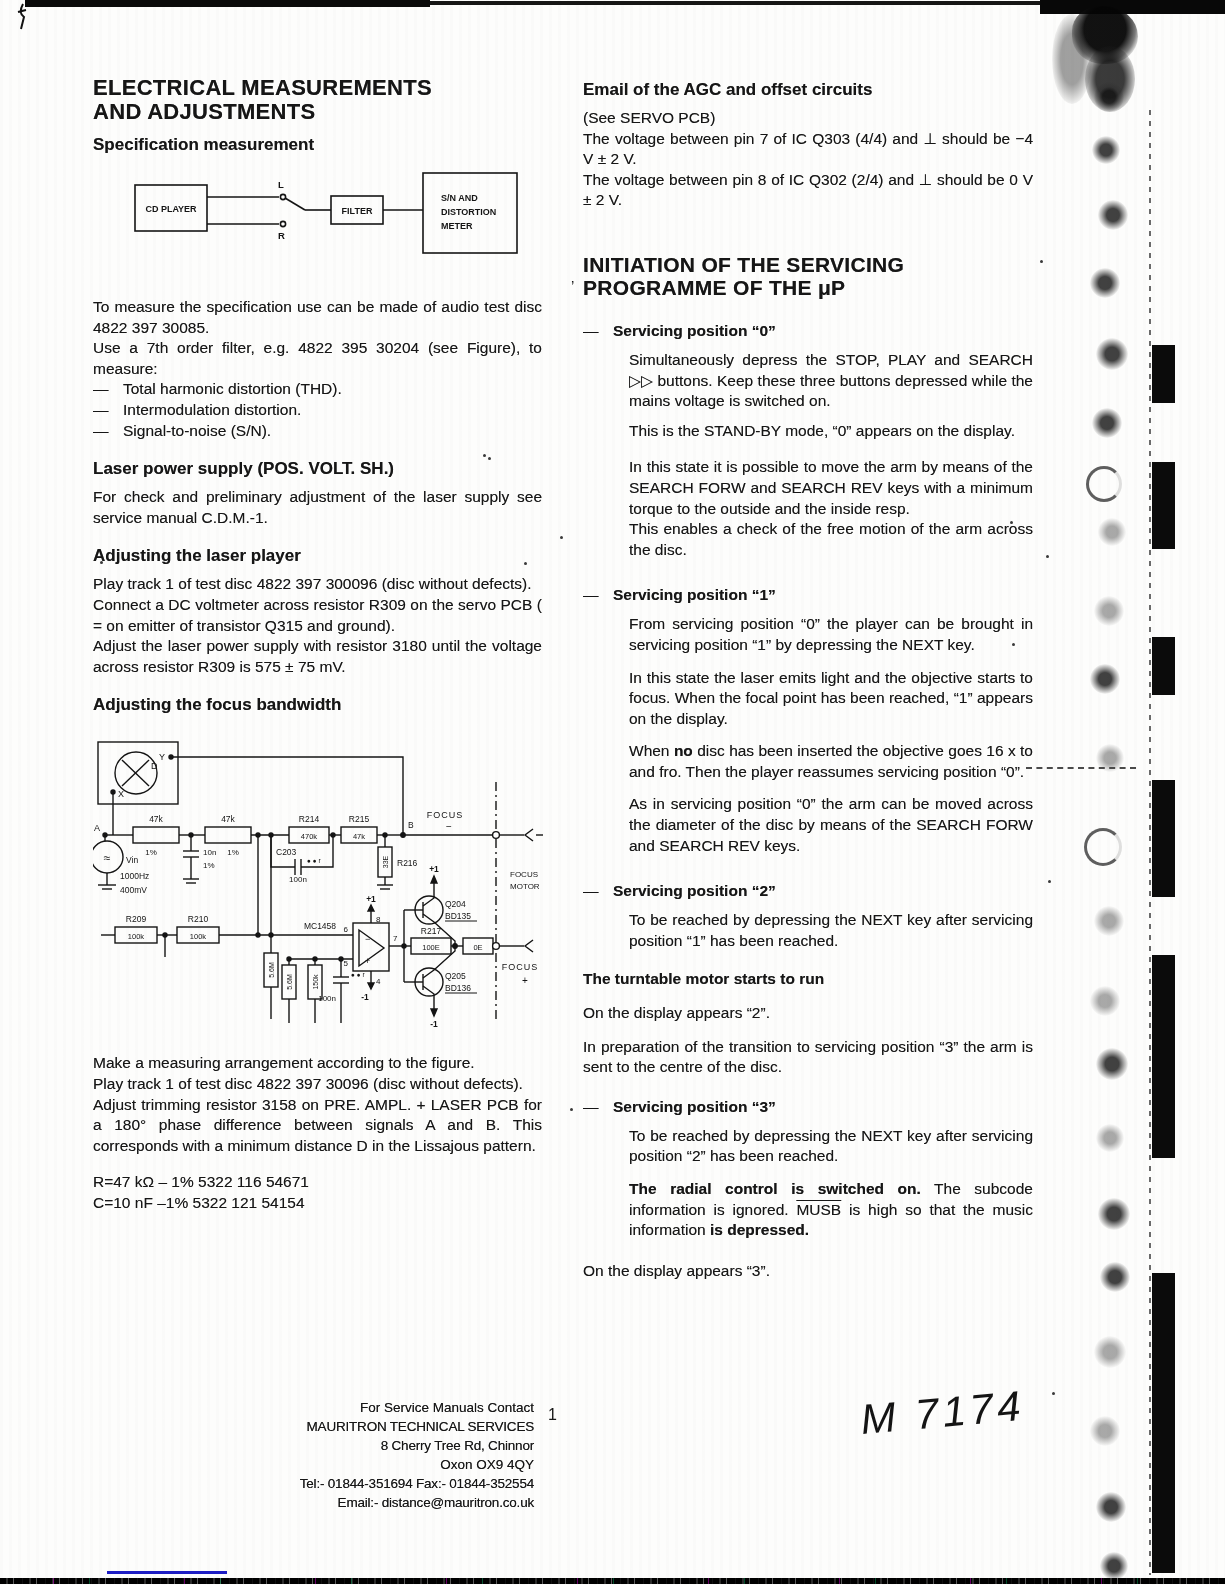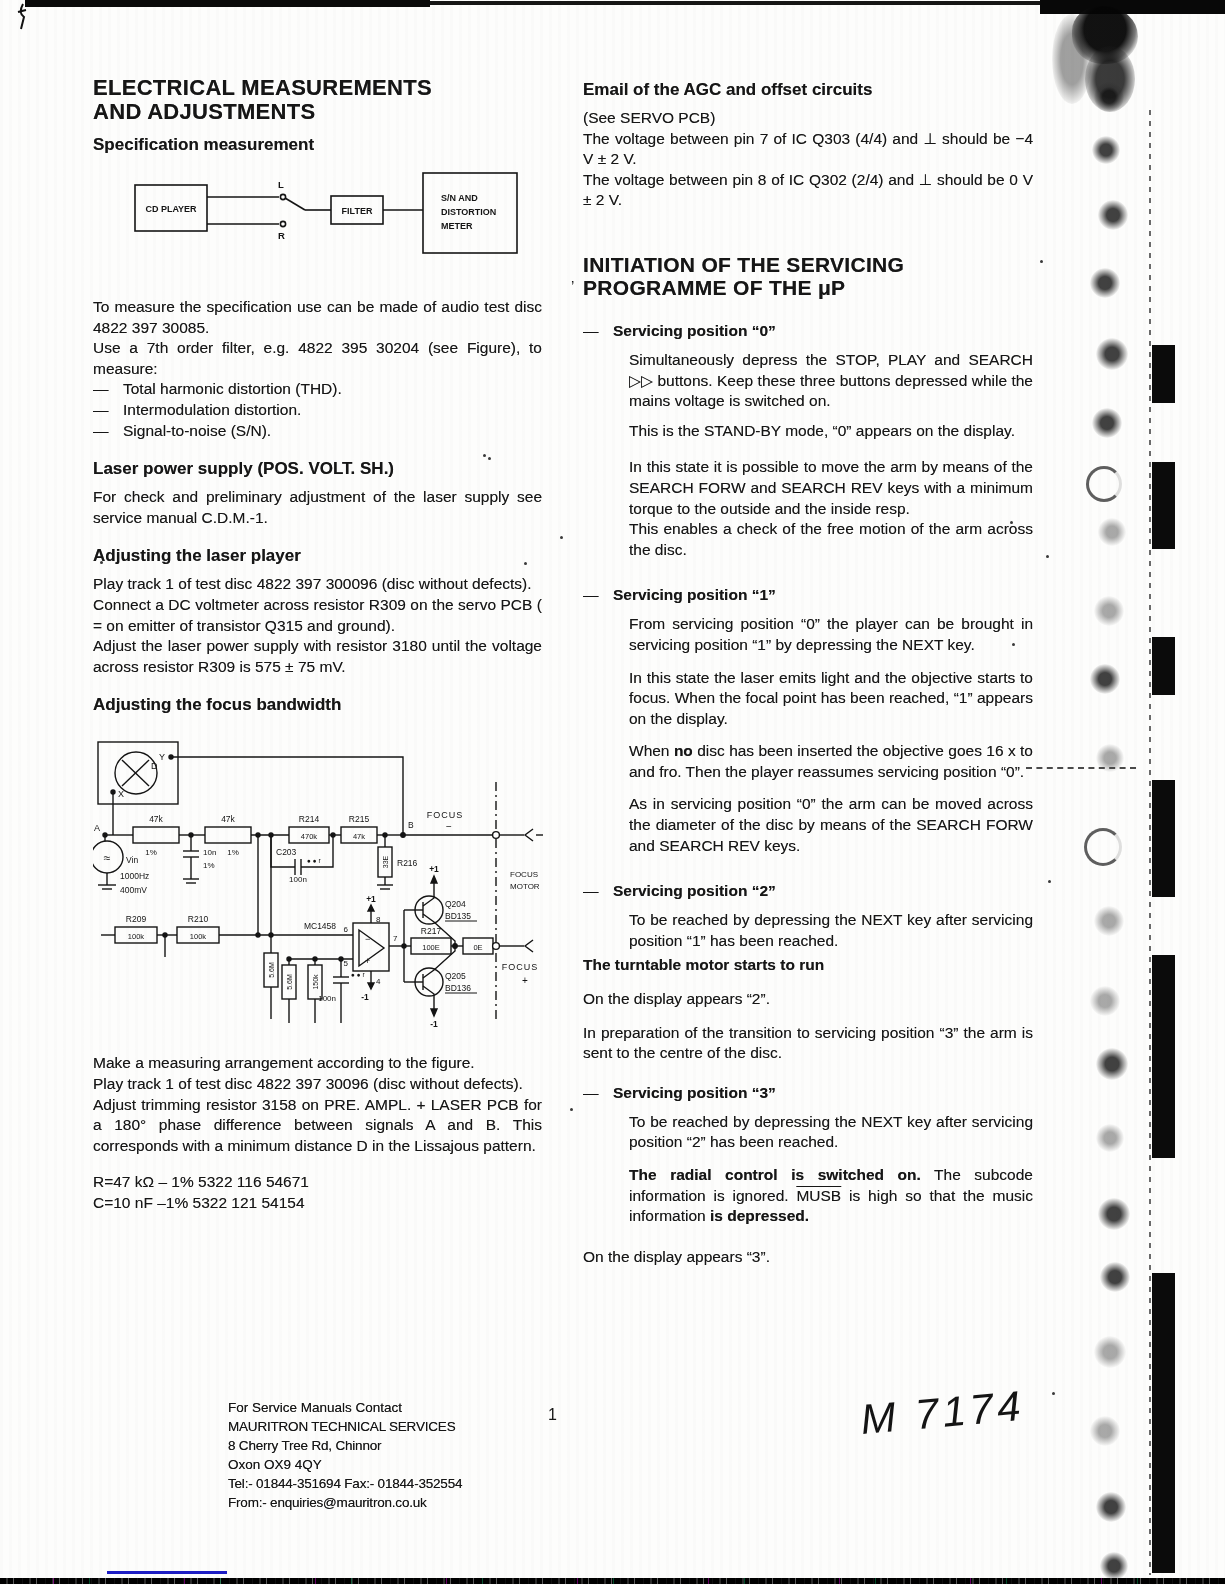--- a/index.html
+++ b/index.html
@@ -24,21 +24,21 @@
   .sec-head{display:flex;font-weight:bold;font-size:15.5px;line-height:21px;
             text-shadow:0 0 .5px rgba(0,0,0,.5);}
   .sec-head .bdash{font-weight:normal;}
   .ind{margin-left:46px;}
   .pgap{margin-top:9px;}
   .ovl{text-decoration:overline;}
   b{text-shadow:0 0 .6px rgba(0,0,0,.55);}
   svg text{font-family:"Liberation Sans","DejaVu Sans",sans-serif;fill:#141414;}
   .figwrap{margin:12px 0 14px 0;}
   
-  .footer{position:absolute;left:228px;top:1398px;width:306px;text-align:left;
+  .footer{position:absolute;left:228px;top:1398px;width:306px;text-align:right;
           font-size:13.5px;line-height:19px;text-shadow:0 0 .5px rgba(0,0,0,.6);}
   .footer .fb{font-weight:normal;letter-spacing:-0.2px;}
   .pageno{position:absolute;left:548px;top:1406px;font-size:16px;}
   
   .hand{position:absolute;left:848px;top:1372px;}
   
   .art{position:absolute;pointer-events:none;}
   .topbarA{left:25px;top:0;width:405px;height:7px;background:#0a0a0a;}
   .topbarB{left:430px;top:1px;width:615px;height:4px;background:#161616;}
   .topbarC{left:1040px;top:0;width:185px;height:14px;background:#080808;}
@@ -361,21 +361,21 @@
       <p class="bp ind" style="margin-top:12px"><span>When </span><b>no</b><span> disc has been inserted the objective goes 16 x to and fro. Then the player reassumes servicing position “0”.</span></p>
       <p class="bp ind" style="margin-top:12px">As in servicing position “0” the arm can be moved across the diameter of the disc by means of the SEARCH FORW and SEARCH REV keys.</p>
     </div>
 
     <div class="sec" style="margin-top:24px">
       <div class="sec-head">
         <span class="bdash">—</span>
         <span>Servicing position “2”</span>
       </div>
       <p class="bp ind pgap">To be reached by depressing the NEXT key after servicing position “1” has been reached.</p>
-      <p class="bp" style="margin-top:4px;font-weight:bold">The turntable motor starts to run</p>
+      <p class="bp" style="margin-top:18px;font-weight:bold">The turntable motor starts to run</p>
       <p class="bp" style="margin-top:13px">On the display appears “2”.</p>
       <p class="bp" style="margin-top:13px">In preparation of the transition to servicing position “3” the arm is sent to the centre of the disc.</p>
     </div>
 
     <div class="sec" style="margin-top:18px">
       <div class="sec-head">
         <span class="bdash">—</span>
         <span>Servicing position “3”</span>
       </div>
       <p class="bp ind pgap">To be reached by depressing the NEXT key after servicing position “2” has been reached.</p>
@@ -383,21 +383,21 @@
       <p class="bp" style="margin-top:20px">On the display appears “3”.</p>
     </div>
   </div>
 
   <div class="footer">
     <div>For Service Manuals Contact</div>
     <div class="fb">MAURITRON TECHNICAL SERVICES</div>
     <div class="fb">8 Cherry Tree Rd, Chinnor</div>
     <div>Oxon OX9 4QY</div>
     <div class="fb">Tel:- 01844-351694 Fax:- 01844-352554</div>
-    <div class="fb">From:- enquiries@mauritron.co.uk</div>
+    <div class="fb">Email:- distance@mauritron.co.uk</div>
   </div>
   <div class="pageno">1</div>
 
   <svg class="hand" width="200" height="110">
     <text x="14" y="62" font-size="42" fill="#111" transform="rotate(-5 14 62)" style="font-style:italic;letter-spacing:4px">M 7174</text>
   </svg>
 
   <div class="art topbarA"></div>
   <div class="art topbarB"></div>
   <div class="art topbarC"></div>

